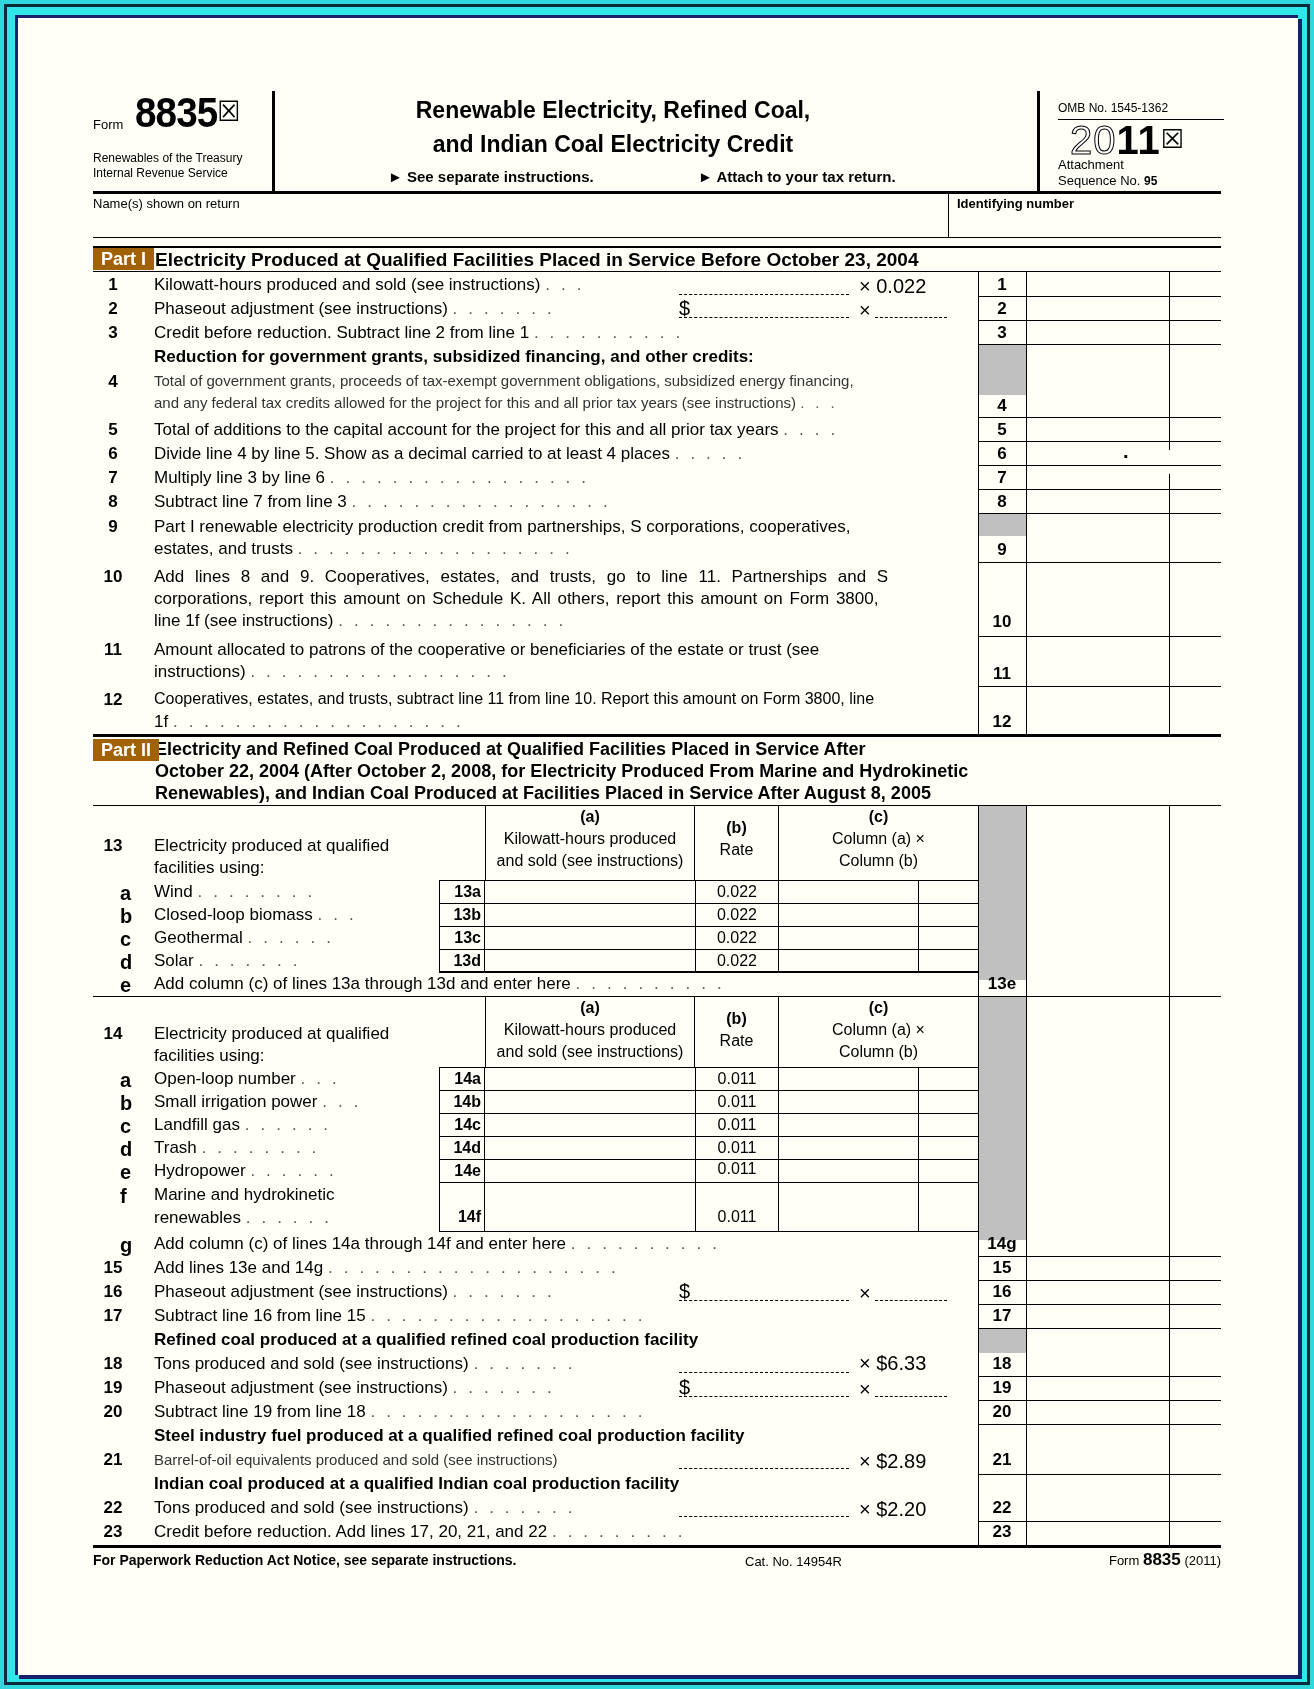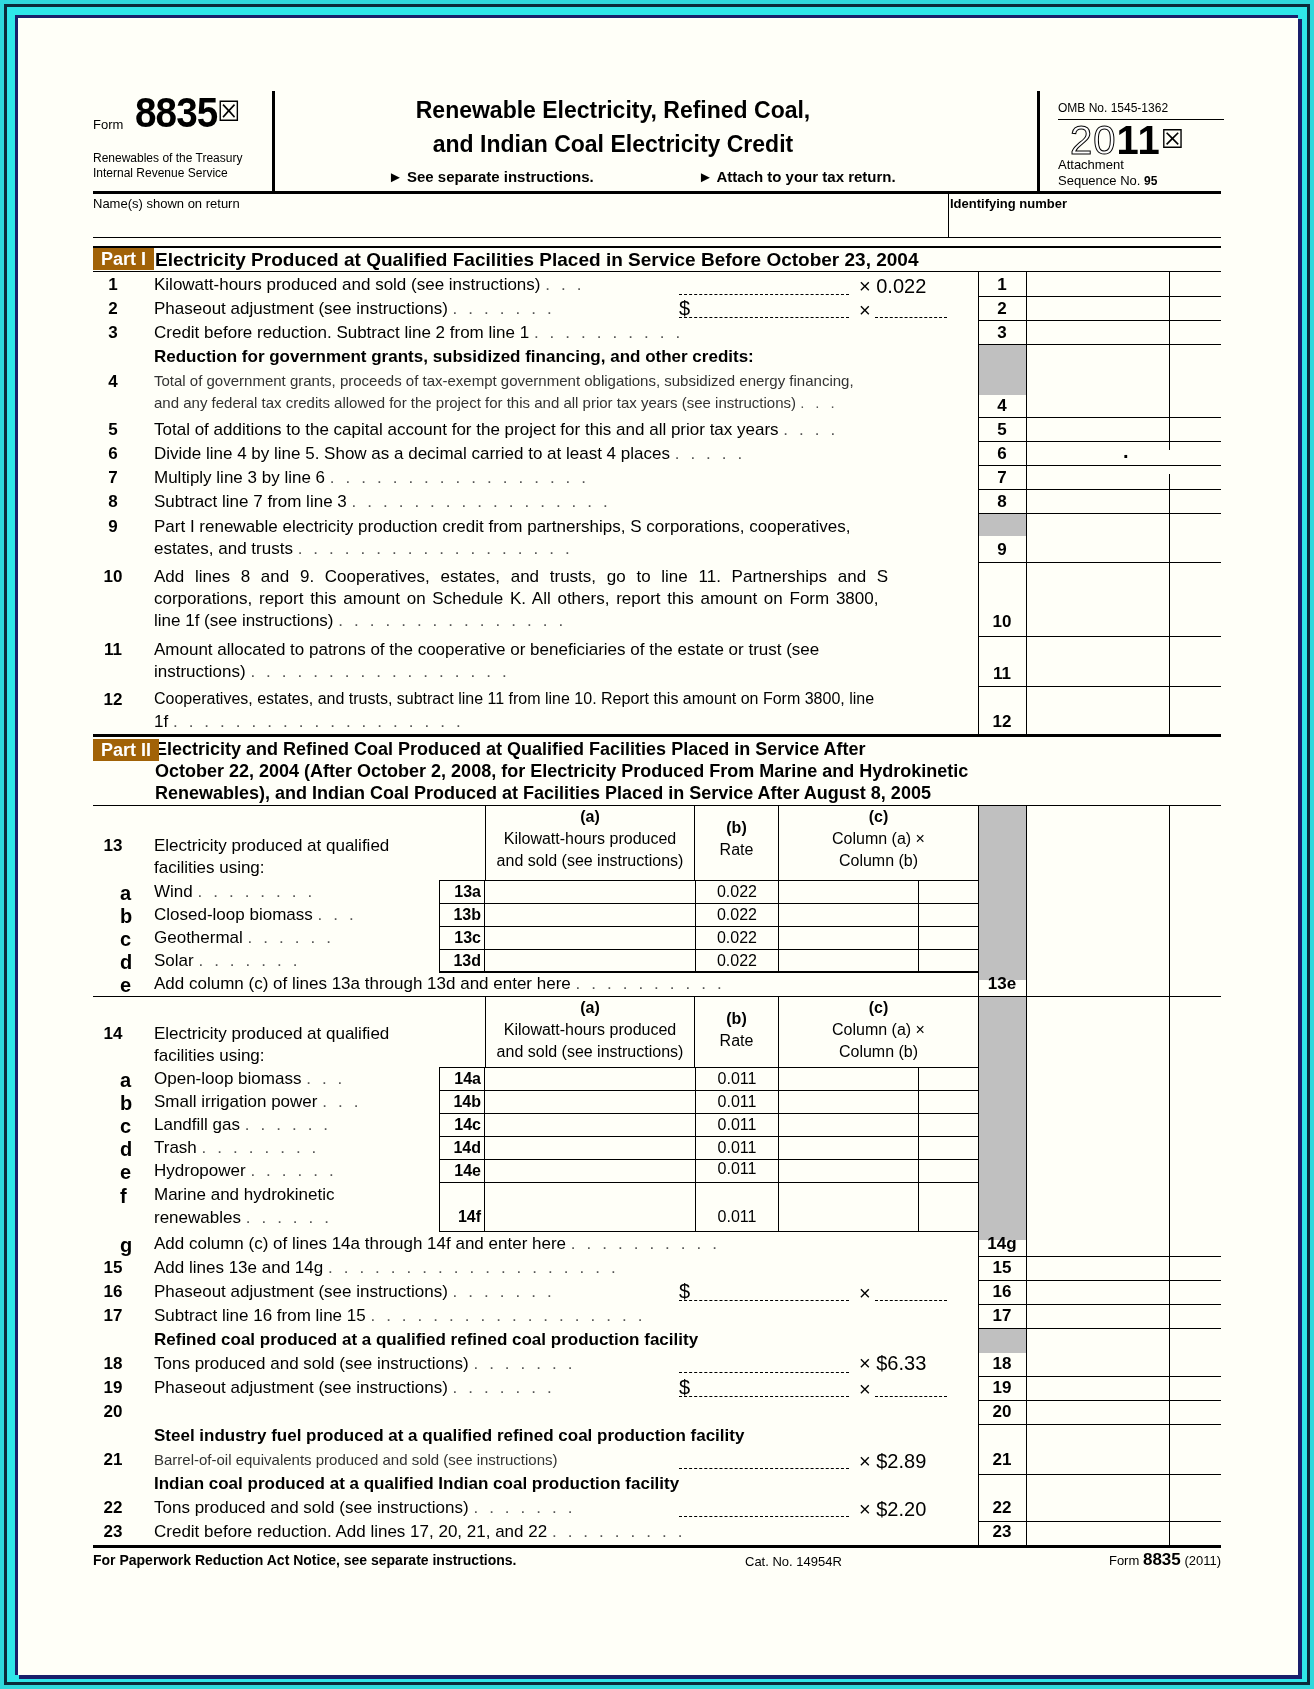--- a/index.html
+++ b/index.html
@@ -21,21 +21,21 @@
   .sub2 { position: absolute; top: 77px; left: 517px; font-size: 15px; font-weight: bold; }
   .hdr-right { position: absolute; left: 944px; top: 0; width: 184px; height: 100px; border-left: 3px solid #000; }
   .omb { position: absolute; left: 18px; top: 10px; font-size: 12px; width: 166px; border-bottom: 1px solid #000; padding-bottom: 4px; }
   .year { position: absolute; left: 30px; top: 27px; font-size: 40px; font-weight: bold; letter-spacing: 1px; }
   .year .hollow { color: #fff; -webkit-text-stroke: 1px #000; font-weight: normal; }
   .attach { position: absolute; left: 18px; top: 66px; font-size: 13px; line-height: 16px; }
   .attach b { font-size: 12px; }
   .namerow { position: relative; height: 44px; border-bottom: 1px solid #000; }
   .namerow .lbl { position: absolute; left: 0; top: 2px; font-size: 13px; }
   .namerow .idbox { position: absolute; left: 855px; top: 0; width: 273px; height: 44px; border-left: 1px solid #000; }
-  .namerow .idbox span { position: absolute; left: 1px; top: 2px; font-size: 13px; font-weight: bold; }
+  .namerow .idbox span { position: absolute; left: 8px; top: 2px; font-size: 13px; font-weight: bold; }
   
   .part-hdr { position: relative; border-bottom: 1px solid #000; }
   .part-tag { position: absolute; left: 0; top: 2px; background: #a16207; color: #fff; font-weight: bold; font-size: 18px; padding: 0 8px; height: 22px; line-height: 22px; }
   .part-title { font-size: 19px; font-weight: bold; padding-left: 62px; line-height: 23px; }
   .ln { position: absolute; left: 0; width: 40px; text-align: center; font-weight: bold; font-size: 17px; }
   .tx { position: absolute; left: 61px; font-size: 17px; white-space: nowrap; }
   .tx.sm { font-size: 15px; }
   .tx.bold { font-weight: bold; }
   .boxnum { position: absolute; left: 885px; width: 48px; text-align: center; font-weight: bold; font-size: 17px; border-left: 1px solid #000; }
   .gray { background: #c0c0c0; }
@@ -283,21 +283,21 @@
     </div>
     <div style="position:absolute;left:686px;top:191px;width:199px;height:70px;text-align:center;font-size:16px;line-height:22px;">
       <div style="font-weight:bold;">(c)</div>
       <div>Column (a) ×</div>
       <div>Column (b)</div>
     </div>
     <div style="position:absolute;left:346px;top:261px;width:539px;height:1px;background:#000;"></div>
 
     <div style="position:absolute;left:0;top:262px;width:885px;height:23px;">
       <div class="small" style="left:27px;top:1px;font-weight:bold;">a</div>
-      <div class="tx" style="top:1px;"><span>Open-loop biomass</span> <span class="dots">...</span></div>
+      <div class="tx" style="top:1px;"><span>Open-loop number</span> <span class="dots">...</span></div>
       <div style="position:absolute;left:346px;top:0;width:46px;height:23px;border-left:1px solid #000;border-right:1px solid #000;border-bottom:1px solid #000;font-weight:bold;font-size:16px;text-align:right;padding-right:3px;line-height:22px;">14a</div>
       <div style="position:absolute;left:392px;top:0;width:210px;height:23px;border-bottom:1px solid #000;"></div>
       <div style="position:absolute;left:602px;top:0;width:84px;height:23px;border-left:1px solid #000;border-right:1px solid #000;border-bottom:1px solid #000;text-align:center;font-size:16px;line-height:22px;">0.011</div>
       <div style="position:absolute;left:686px;top:0;width:140px;height:23px;border-right:1px solid #000;border-bottom:1px solid #000;"></div>
       <div style="position:absolute;left:826px;top:0;width:59px;height:23px;border-bottom:1px solid #000;"></div>
     </div>
     <div style="position:absolute;left:0;top:285px;width:885px;height:23px;">
       <div class="small" style="left:27px;top:1px;font-weight:bold;">b</div>
       <div class="tx" style="top:1px;"><span>Small irrigation power</span> <span class="dots">...</span></div>
       <div style="position:absolute;left:346px;top:0;width:46px;height:23px;border-left:1px solid #000;border-right:1px solid #000;border-bottom:1px solid #000;font-weight:bold;font-size:16px;text-align:right;padding-right:3px;line-height:22px;">14b</div>
@@ -388,20 +388,21 @@
     <div class="tx" style="top:572px;"><span>Phaseout adjustment (see instructions)</span> <span class="dots">.......</span></div>
     <div class="small" style="left:586px;top:570px;">$</div>
     <div class="dash" style="left:586px;top:590px;width:170px;"></div>
     <div class="small" style="left:766px;top:572px;">×</div>
     <div class="dash" style="left:782px;top:590px;width:72px;"></div>
     <div class="boxnum" style="top:572px;border:none;">19</div>
     <div class="hline" style="top:594px;"></div>
     <div style="position:absolute;left:934px;top:571px;width:194px;height:23px;"></div>
 
     <div class="ln" style="top:596px;">20</div>
+    <div class="tx" style="top:596px;"><span>Subtract line 19 from line 18</span> <span class="dots">..................</span></div>
     <div class="boxnum" style="top:596px;border:none;">20</div>
     <div class="hline" style="top:618px;"></div>
     <div style="position:absolute;left:934px;top:595px;width:194px;height:23px;"></div>
 
     <div class="tx bold" style="top:620px;">Steel industry fuel produced at a qualified refined coal production facility</div>
 
     <div class="ln" style="top:644px;">21</div>
     <div class="tx sm" style="top:645px;color:#333;">Barrel-of-oil equivalents produced and sold (see instructions)</div>
     <div class="dash" style="left:586px;top:662px;width:170px;"></div>
     <div class="small" style="left:766px;top:644px;">× $2.89</div>

